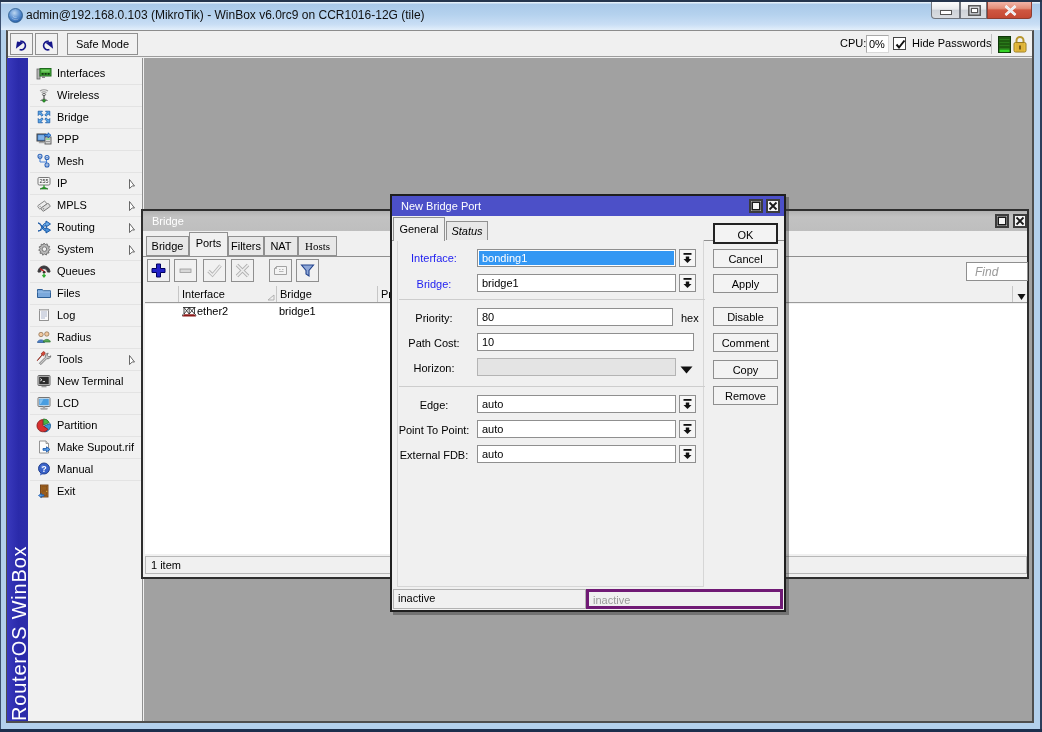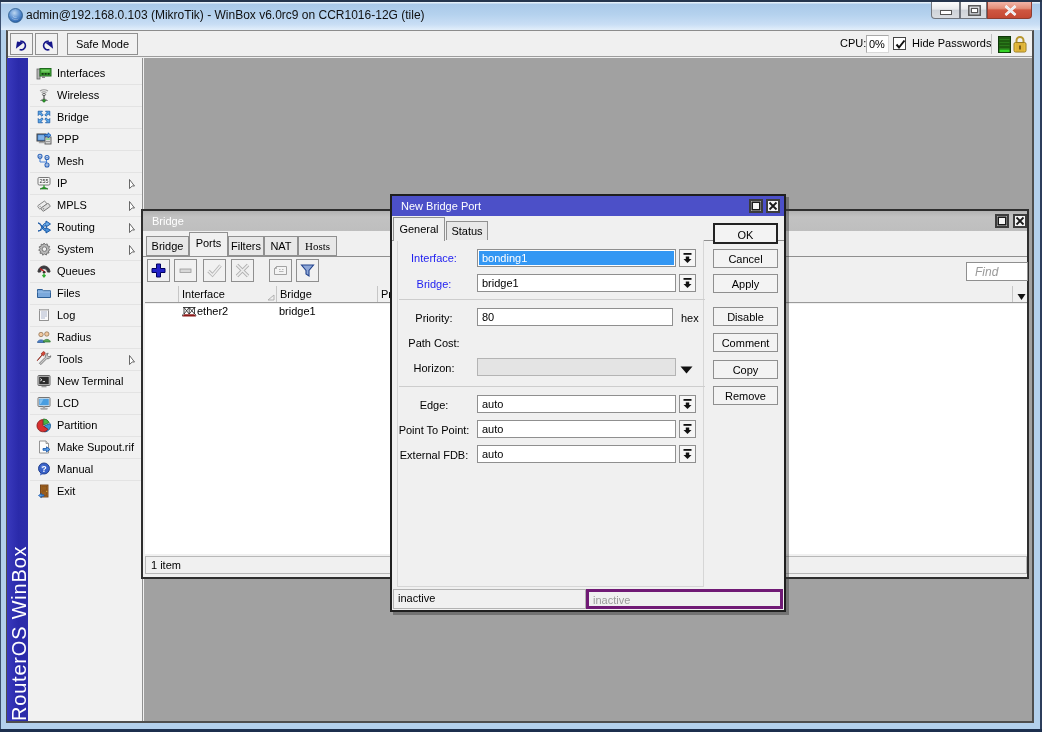--- a/index.html
+++ b/index.html
@@ -446,21 +446,21 @@
 <div id="dlg" class="win" style="left:390px; top:194px; width:396px; height:418px; border-color:#1f1f1f; box-shadow:3px 3px 0 rgba(60,60,60,0.45);">
   <div class="wtitle" style="background:#4c50c8;">New Bridge Port</div>
   <div class="wbtn" style="right:21px;"><svg width="10" height="10" viewBox="0 0 10 10">
         <rect x="1.2" y="1.2" width="7.6" height="7.6" fill="none" stroke="#1a1a1a" stroke-width="1.6"></rect>
       </svg></div>
   <div class="wbtn" style="right:4px;"><svg width="10" height="10" viewBox="0 0 10 10">
         <path d="M1.5 1.5 L8.5 8.5 M8.5 1.5 L1.5 8.5" stroke="#1a1a1a" stroke-width="1.8"></path>
       </svg></div>
 
   <div class="tab active" style="left:1px; top:21px; width:52px; height:24px; padding-top:5px;">General</div>
-  <div class="tab" style="left:54px; top:25px; width:42px; height:20px; padding-top:3px;">Status</div>
+  <div class="tab" style="left:54px; top:25px; width:42px; height:20px; padding-top:3px;font-style:italic;">Status</div>
   <div style="position:absolute; left:0; top:44px; width:392px; height:1px; background:#8f8f8f;"></div>
 
   <div style="position:absolute; left:5px; top:44px; width:307px; height:347px; border:1px solid #d6d6d6; border-top:none; background:#f0f0f0;"></div>
 
   <div class="flabel" style="left:2px; top:56px; color:#1c1cf0;">Interface:</div>
   <div class="inp" style="left:85px; top:53px; width:199px; background:#fff; padding:1px;">
       <div style="width:100%; height:100%; background:#3397f3; color:#fff; padding:1px 0 0 3px;">bonding1</div>
     </div>
   <div class="drop" style="left:287px; top:53px;"><svg width="15" height="16" viewBox="0 0 15 16">
         <rect x="3.5" y="3" width="8" height="1.8" fill="#111"></rect>
@@ -470,20 +470,21 @@
   <div class="inp" style="left:85px; top:78px; width:199px;">bridge1</div>
   <div class="drop" style="left:287px; top:78px;"><svg width="15" height="16" viewBox="0 0 15 16">
         <rect x="3.5" y="3" width="8" height="1.8" fill="#111"></rect>
         <path d="M5.8 6.5 L9.2 6.5 L9.2 9 L11.5 9 L7.5 13 L3.5 9 L5.8 9 Z" fill="#111"></path>
       </svg></div>
   <div style="position:absolute; left:7px; top:103px; width:306px; height:1px; background:#cdcdcd;"></div>
   <div class="flabel" style="left:2px; top:116px;">Priority:</div>
   <div class="inp" style="left:85px; top:112px; width:196px;">80</div>
   <div style="position:absolute; left:289px; top:116px;">hex</div>
   <div class="flabel" style="left:2px; top:141px;">Path Cost:</div>
+  <div class="inp" style="left:85px; top:137px; width:217px;">10</div>
   <div class="flabel" style="left:2px; top:166px;">Horizon:</div>
   <div class="inp" style="left:85px; top:162px; width:199px; background:#e4e4e4; border-color:#b4b4b4;"></div>
   <div style="position:absolute; left:288px; top:168px;"><svg width="13" height="8" viewBox="0 0 13 8">
         <path d="M0.5 0.5 L12.5 0.5 L6.5 7.5 Z" fill="#111"></path>
       </svg></div>
   <div style="position:absolute; left:7px; top:190px; width:306px; height:1px; background:#cdcdcd;"></div>
   <div class="flabel" style="left:2px; top:203px;">Edge:</div>
   <div class="inp" style="left:85px; top:199px; width:199px;">auto</div>
   <div class="drop" style="left:287px; top:199px;"><svg width="15" height="16" viewBox="0 0 15 16">
         <rect x="3.5" y="3" width="8" height="1.8" fill="#111"></rect>

